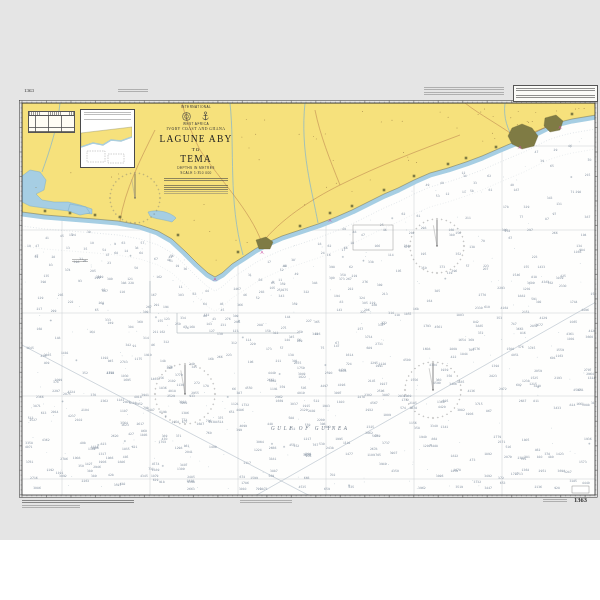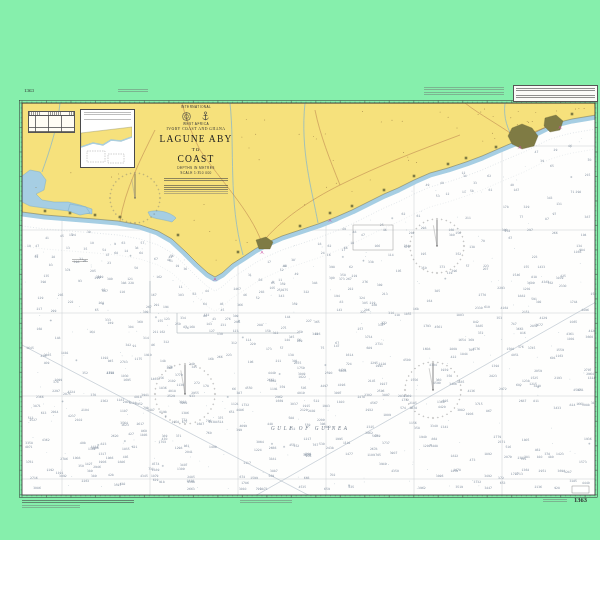--- a/index.html
+++ b/index.html
@@ -1,16 +1,16 @@
 <!DOCTYPE html>
 <html><head>
 <meta charset="utf-8">
 <style>
   html,body{margin:0;padding:0;background:#ffffff;}
-  #sheet{position:relative;width:600px;height:540px;background:#86efac;overflow:hidden;
+  #sheet{position:relative;width:600px;height:540px;background:#e5e5e5;overflow:hidden;
          font-family:"Liberation Sans",sans-serif;color:#2b2b2b;}
   #map-svg{position:absolute;left:0;top:0;}
   .stripes{background:repeating-linear-gradient(180deg, rgba(70,70,70,.6) 0 .7px, transparent .7px 2.3px);}
   .stripes-lite{background:repeating-linear-gradient(180deg, rgba(110,110,110,.45) 0 .7px, transparent .7px 2.4px);}
   .abs{position:absolute;}
   
   #title-block{position:absolute;left:157px;top:106px;width:78px;text-align:center;line-height:1;}
   .tb-tiny{font-size:3.2px;letter-spacing:.4px;color:#3a3a3a;}
   .tb-small{font-size:3.8px;letter-spacing:.5px;color:#333;margin-top:2px;font-family:"Liberation Serif",serif;}
   .tb-title{font-family:"Liberation Serif",serif;font-size:9.5px;letter-spacing:1.2px;color:#222;margin-top:3px;}
@@ -1688,21 +1688,21 @@
         <circle cx="4.5" cy="2" r="1.2" fill="none" stroke="#3a3a3a" stroke-width="0.6"></circle>
         <line x1="4.5" y1="3.2" x2="4.5" y2="9" stroke="#3a3a3a" stroke-width="0.7"></line>
         <line x1="2.5" y1="4.5" x2="6.5" y2="4.5" stroke="#3a3a3a" stroke-width="0.6"></line>
         <path d="M1.5,7 Q4.5,10.5 7.5,7" fill="none" stroke="#3a3a3a" stroke-width="0.7"></path>
       </svg>
     </div>
     <div class="tb-tiny">WEST AFRICA</div>
     <div class="tb-small">IVORY COAST AND GHANA</div>
     <div class="tb-title">LAGUNE ABY</div>
     <div class="tb-to">TO</div>
-    <div class="tb-title">COAST</div>
+    <div class="tb-title">TEMA</div>
     <div class="tb-tiny" style="margin-top:3px">DEPTHS IN METRES</div>
     <div class="tb-tiny" style="margin-top:1.5px">SCALE 1:350 000</div>
     <div class="fineprint stripes" style="height:12px"></div>
     <div class="fineprint stripes-lite" style="height:6px;margin-top:1.5px"></div>
   </div>
 
   <div id="tidal-table">
     <div class="hdr"></div>
     <div class="grid"></div>
   </div>

